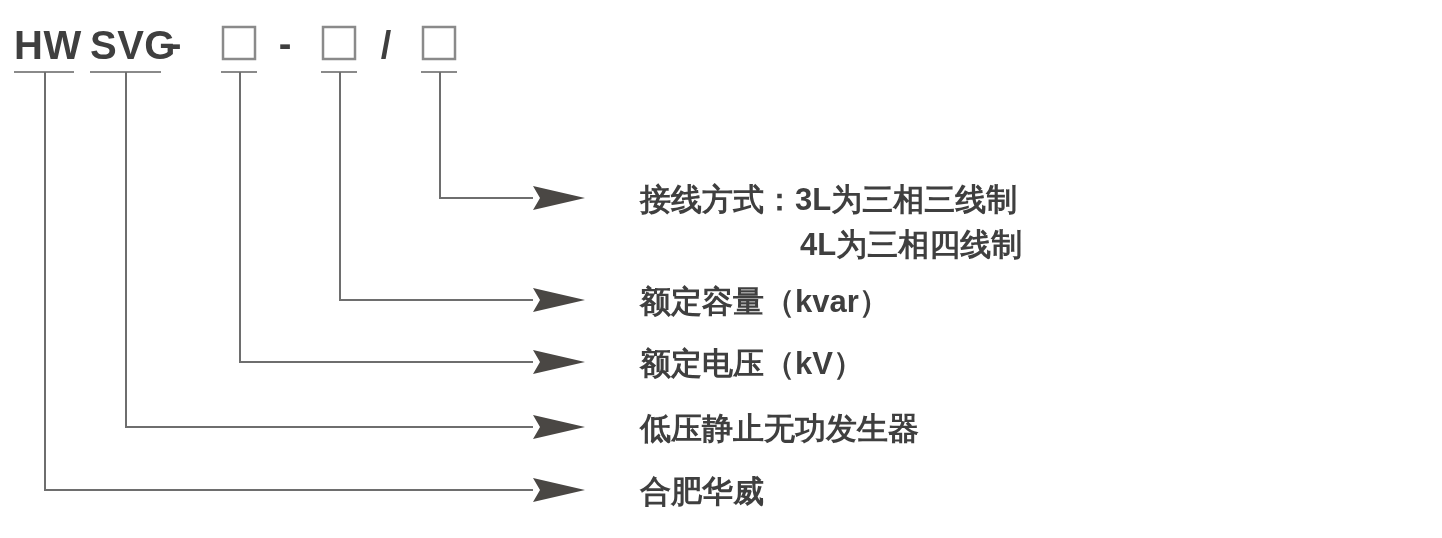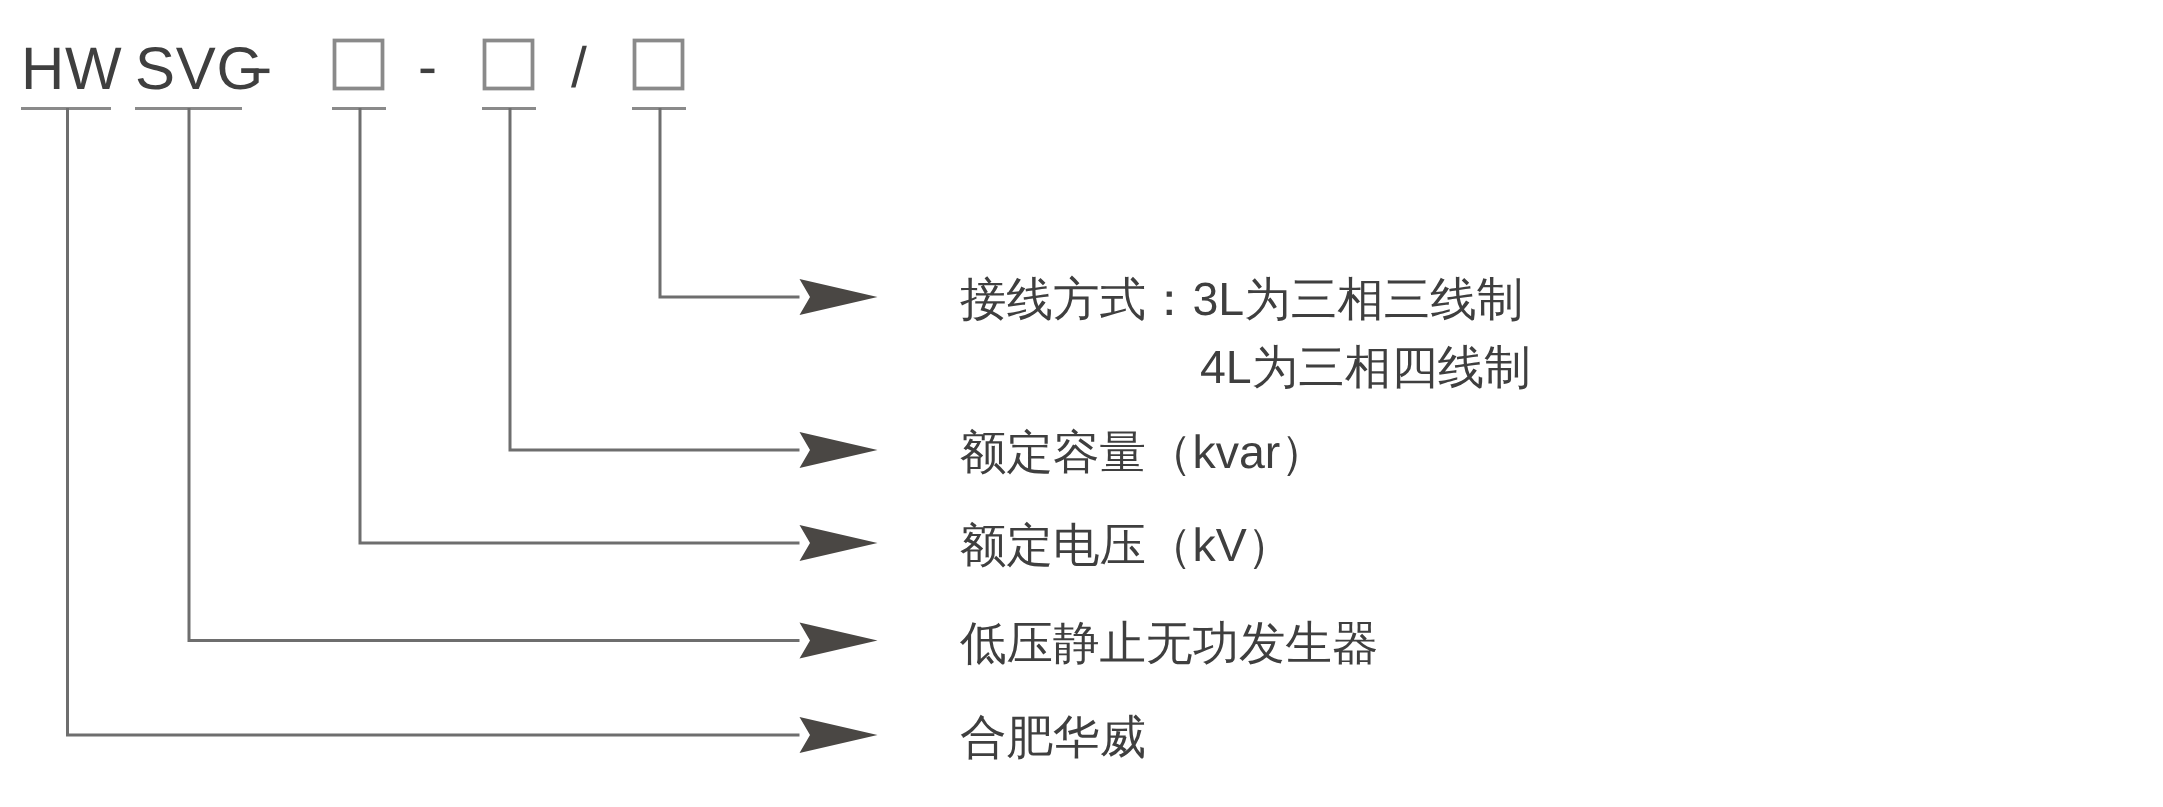--- a/index.html
+++ b/index.html
@@ -14,20 +14,21 @@
     overflow: hidden;
     font-family: "Liberation Sans", "DejaVu Sans", sans-serif;
     color: #3f3f3f;
   }
   #diagram-root {
     position: absolute;
     left: 0;
     top: 0;
     width: 1251px;
     height: 538px;
+    font-weight: bold;
   }
   svg#diagram-svg {
     display: block;
     width: 1442px;
     height: 538px;
   }
   text.model-token {
     font-family: "Liberation Sans", "DejaVu Sans", sans-serif;
     font-size: 40px;
     fill: #3f3f3f;

